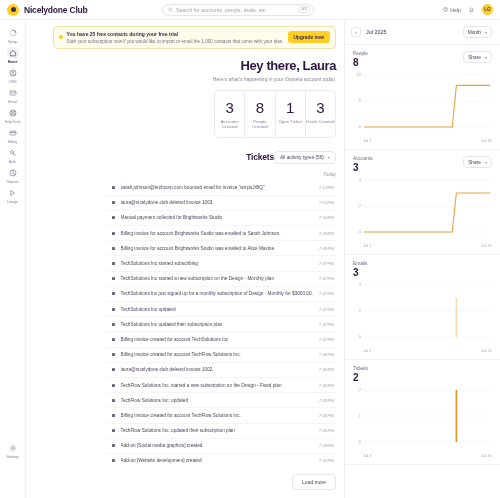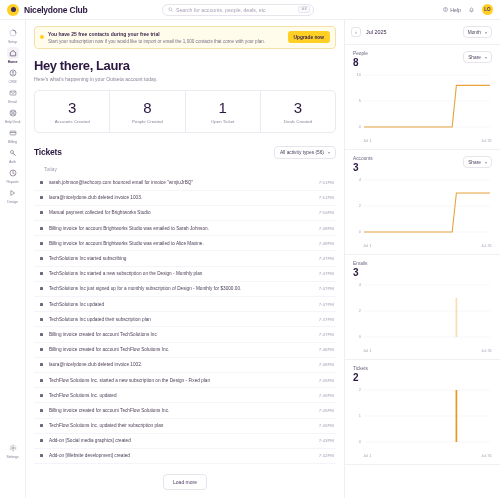--- a/index.html
+++ b/index.html
@@ -65,21 +65,21 @@
   }
   .navitem.active .navicon { background: #f4f2f7; }
   .navitem.active .navlabel { color: #2e1a47; font-weight: bold; }
   .navlabel { font-size: 3.6px; color: #8d859a; letter-spacing: -.1px; }
   .spacer { flex: 1 1 auto; }
 
   
   .main {
     flex: 1 1 auto; min-width: 0; background: #fff;
     padding: 6px 8px 0 8px; overflow: hidden;
-    display: flex; flex-direction: column;
+    display: flex; flex-direction: column; align-items: flex-end;
   }
   .banner {
     border: 1px solid #f3e2a8; background: #fffceb; border-radius: 4px;
     padding: 4px 5px; display: flex; align-items: center; gap: 4px; margin-bottom: 9px;
   }
   .bdot { width: 4px; height: 4px; border-radius: 50%; background: #ffcf24; flex: 0 0 4px; }
   .btext { flex: 1 1 auto; }
   .btitle { font-size: 5px; font-weight: bold; color: #3a2750; margin-bottom: 1.5px; }
   .bsub { font-size: 4.6px; color: #7a6f88; }
   .upgrade {

